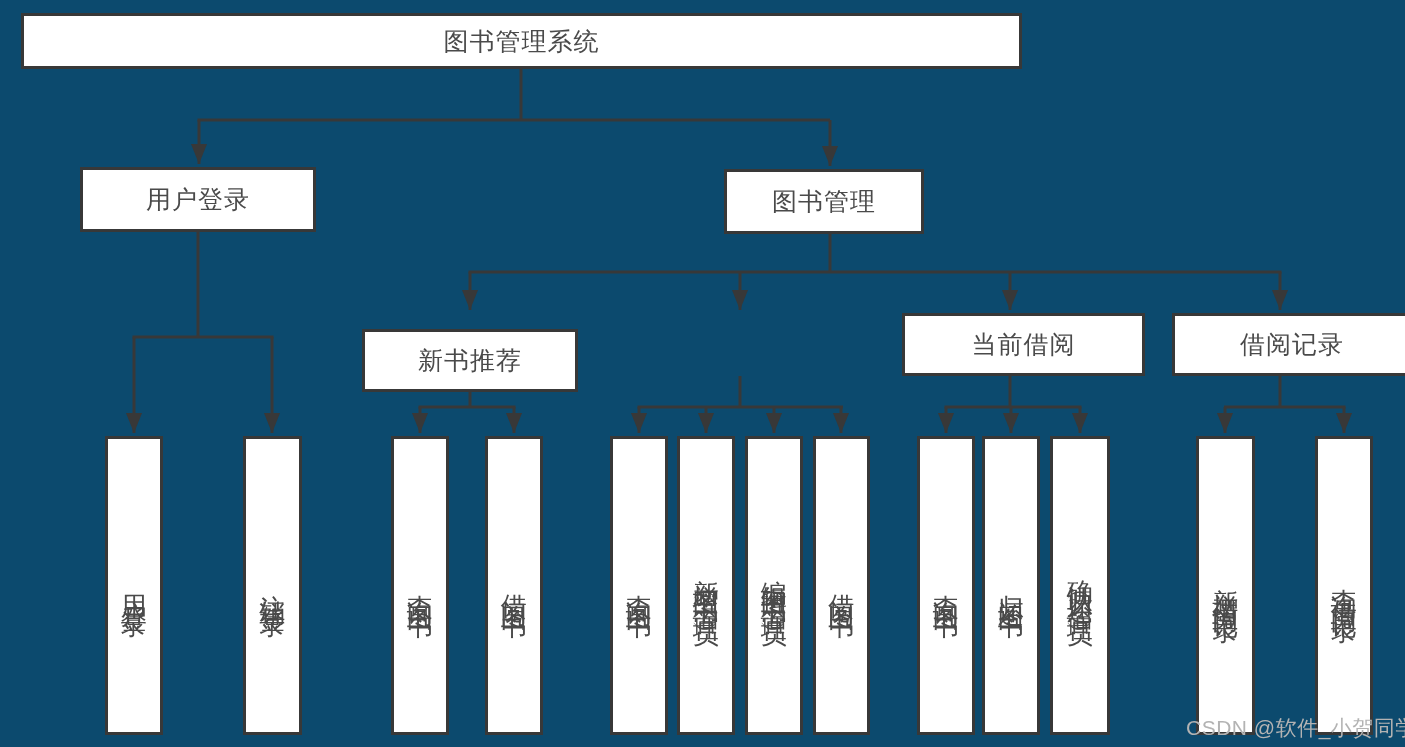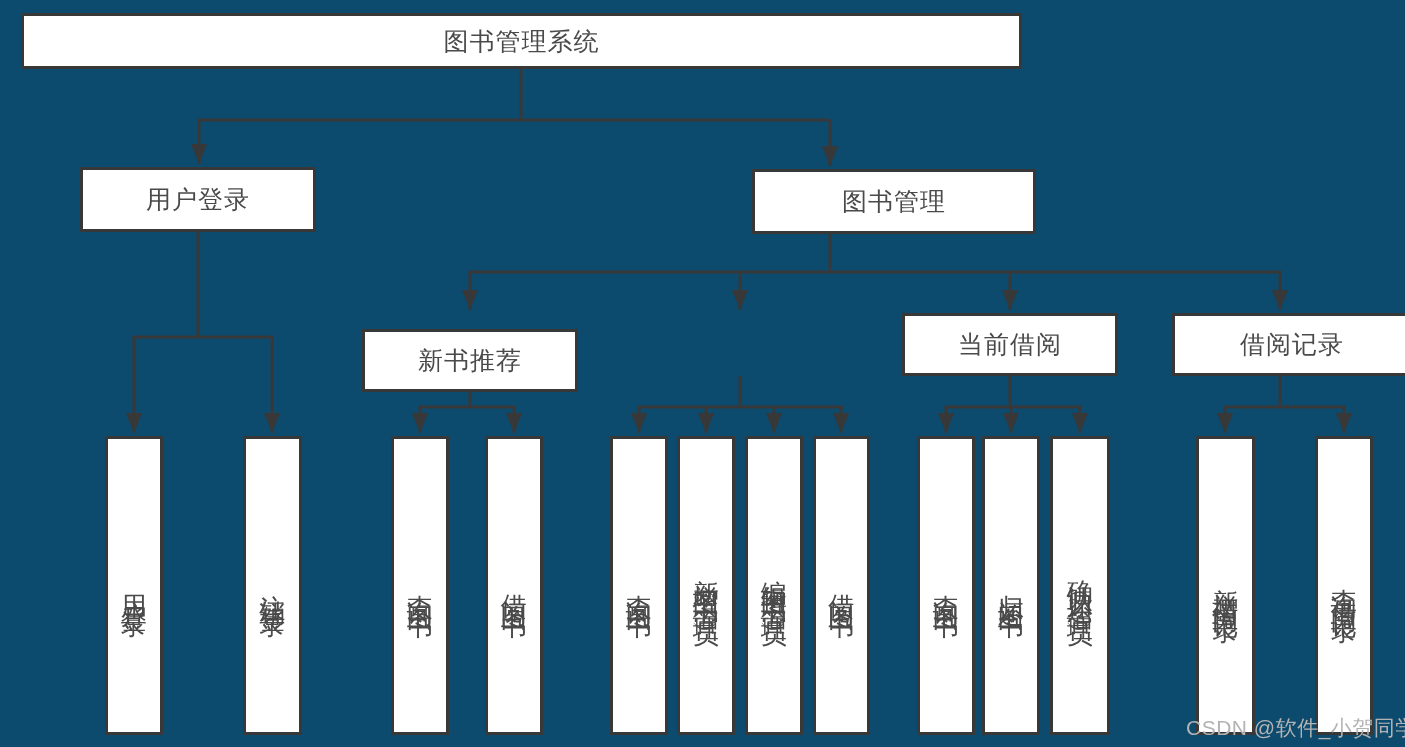--- a/index.html
+++ b/index.html
@@ -105,28 +105,28 @@
     </g>
   </svg>
 
   <div class="node h" style="left:21px; top:13px; width:1001px; height:56px">
     <span class="label">图书管理系统</span>
   </div>
 
   <div class="node h" style="left:80px; top:167px; width:236px; height:65px">
     <span class="label">用户登录</span>
   </div>
-  <div class="node h" style="left:752px; top:169px; width:284px; height:65px">
+  <div class="node h" style="left:724px; top:169px; width:200px; height:65px">
     <span class="label">图书管理</span>
   </div>
 
   <div class="node h" style="left:362px; top:329px; width:216px; height:63px">
     <span class="label">新书推荐</span>
   </div>
-  <div class="node h" style="left:902px; top:313px; width:216px; height:63px">
+  <div class="node h" style="left:902px; top:313px; width:243px; height:63px">
     <span class="label">当前借阅</span>
   </div>
   <div class="node h" style="left:1172px; top:313px; width:240px; height:63px">
     <span class="label">借阅记录</span>
   </div>
 
   <div class="node v" style="left:105px; top:436px; width:58px; height:299px">
     <span class="label">用户登录</span>
   </div>
   <div class="node v" style="left:243px; top:436px; width:59px; height:299px">

